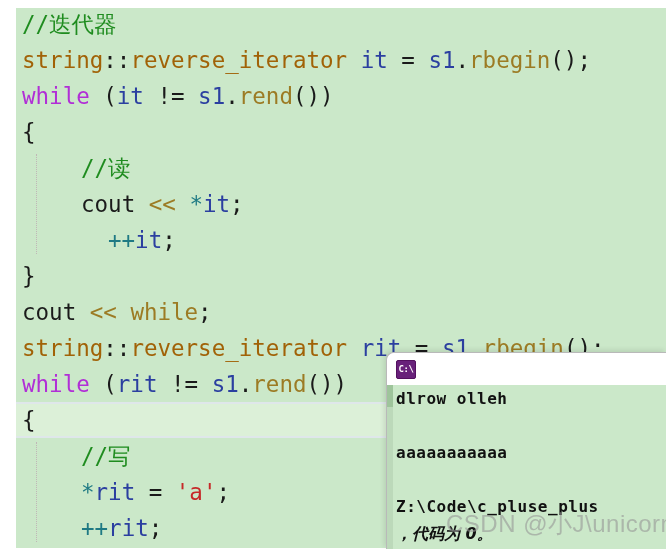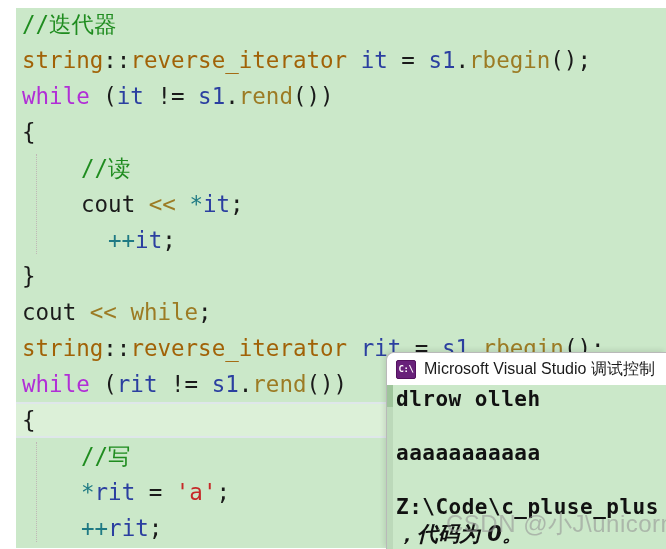--- a/index.html
+++ b/index.html
@@ -140,21 +140,21 @@
     position: absolute;
     left: 0; top: 0;
     width: 6px; height: 22px;
     background: #9ec49b;
   }
   .console-line {
     position: absolute;
     left: 9px;
     white-space: pre;
     font-family: "DejaVu Sans Mono", monospace;
-    font-size: 21px;
+    font-size: 16px;
     line-height: 24px;
     color: #111111;
     font-weight: bold;
     letter-spacing: 0.5px;
   }
   .console-line.cjk {
     font-family: "DejaVu Sans", sans-serif;
     font-weight: bold;
     letter-spacing: 0px;
   }
@@ -199,21 +199,20 @@
       <div class="code-line" style="top: 502px; padding-left: 65px;"><span class="t-teal">++</span><span class="t-var">rit</span><span class="t-punct">;</span></div>
       <div class="code-line" style="top: 538px; padding-left: 6px;"><span class="t-punct">}</span></div>
     </div>
 </div>
 
 <div id="console-window">
   <div id="console-titlebar">
     <div id="console-icon">
       <span>C:\</span>
     </div>
-    <div id="console-title-text">Microsoft Visual Studio 调试控制</div>
   </div>
   <div id="console-body">
     <div id="console-scroll-track">
       <div id="console-scroll-thumb"></div>
     </div>
     <div id="console-lines">
         <div class="console-line" style="top: 2px;">dlrow olleh</div>
         <div class="console-line" style="top: 56px;">aaaaaaaaaaa</div>
         <div class="console-line" style="top: 110px;">Z:\Code\c_pluse_plus</div>
         <div class="console-line cjk" style="top: 137px; font-style: italic;">，代码为 0。</div>

